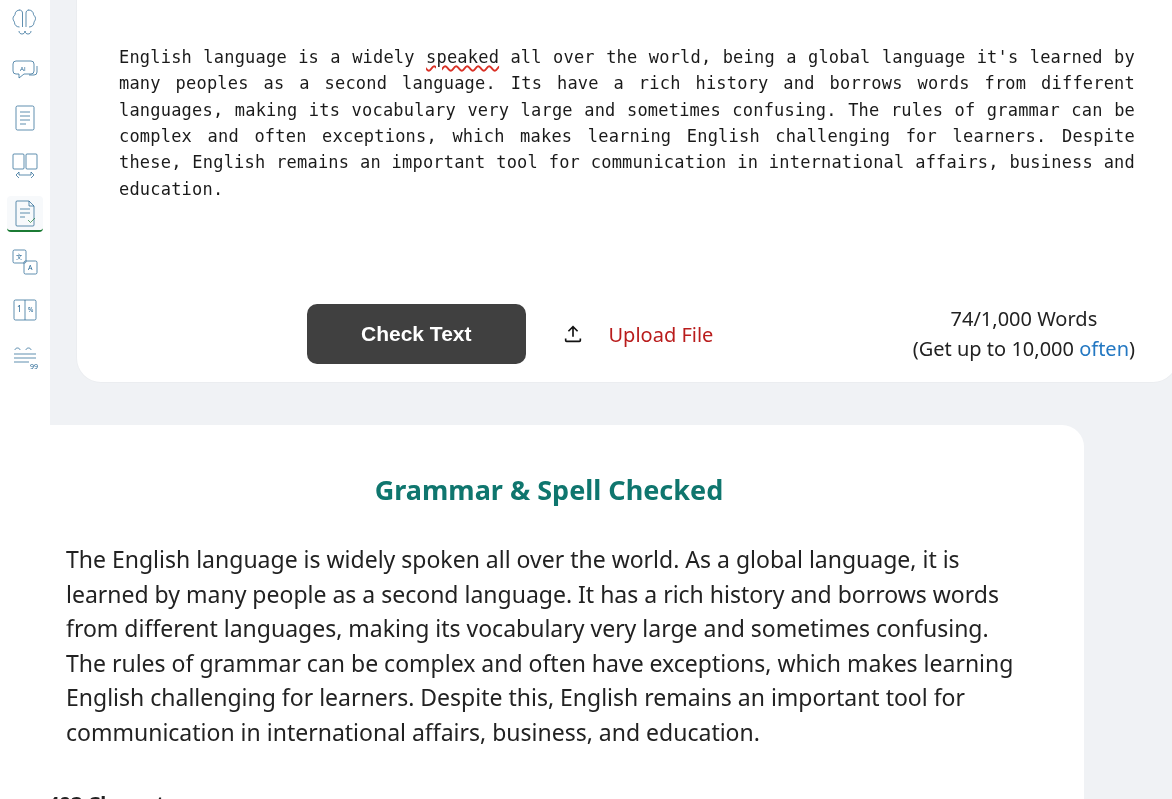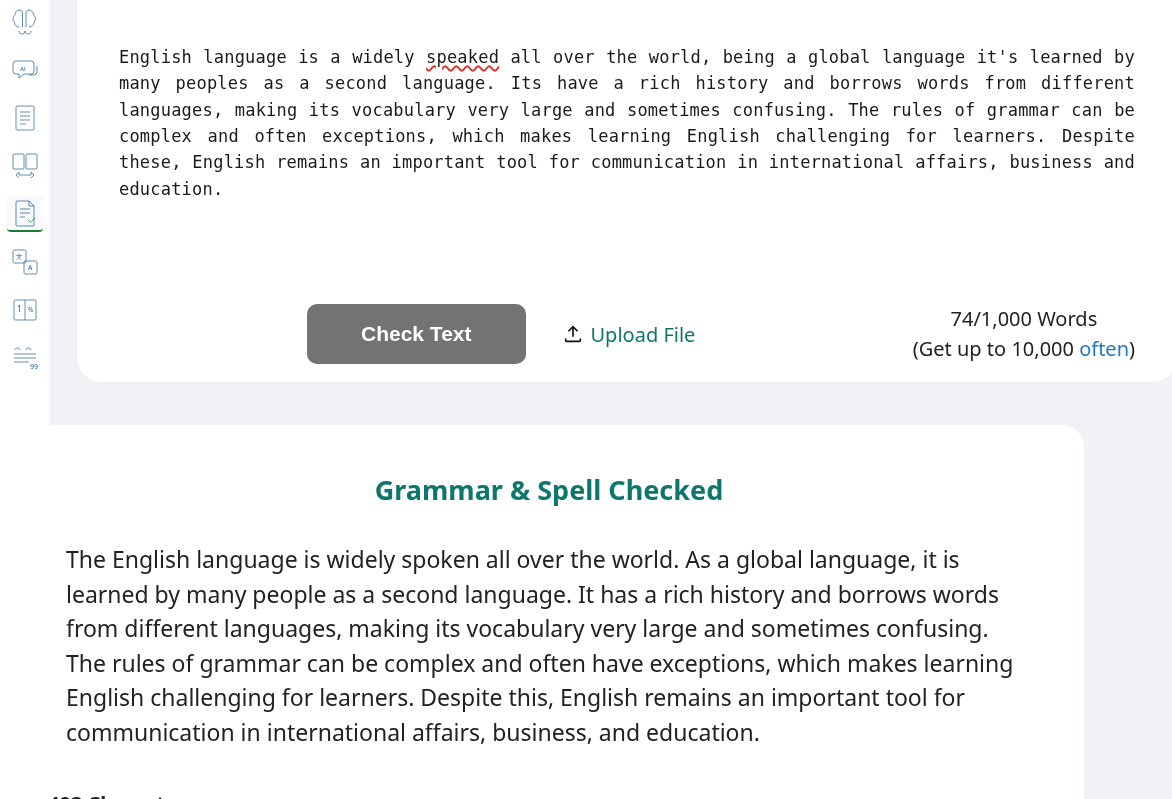--- a/index.html
+++ b/index.html
@@ -73,36 +73,36 @@
   .action-row {
     position: absolute;
     left: 0;
     right: 0;
     bottom: 18px;
     display: flex;
     align-items: center;
     padding: 0 42px 0 230px;
   }
   .check-btn {
-    background: #737373;
+    background: #404040;
     color: #fff;
     font-size: 21px;
     font-weight: 600;
     border: none;
     border-radius: 10px;
     padding: 18px 54px;
     cursor: pointer;
   }
   .upload-wrap {
     display: flex;
     align-items: center;
-    gap: 7px;
+    gap: 25px;
     margin-left: 36px;
     cursor: pointer;
-    color: #0f766e;
+    color: #b91c1c;
     font-size: 20px;
   }
   .upload-wrap svg { width: 22px; height: 22px; stroke:#111; fill:none; stroke-width:1.8; }
   .wc-wrap {
     margin-left: auto;
     text-align: center;
     font-size: 20px;
     color: #222;
     line-height: 1.5;
   }

